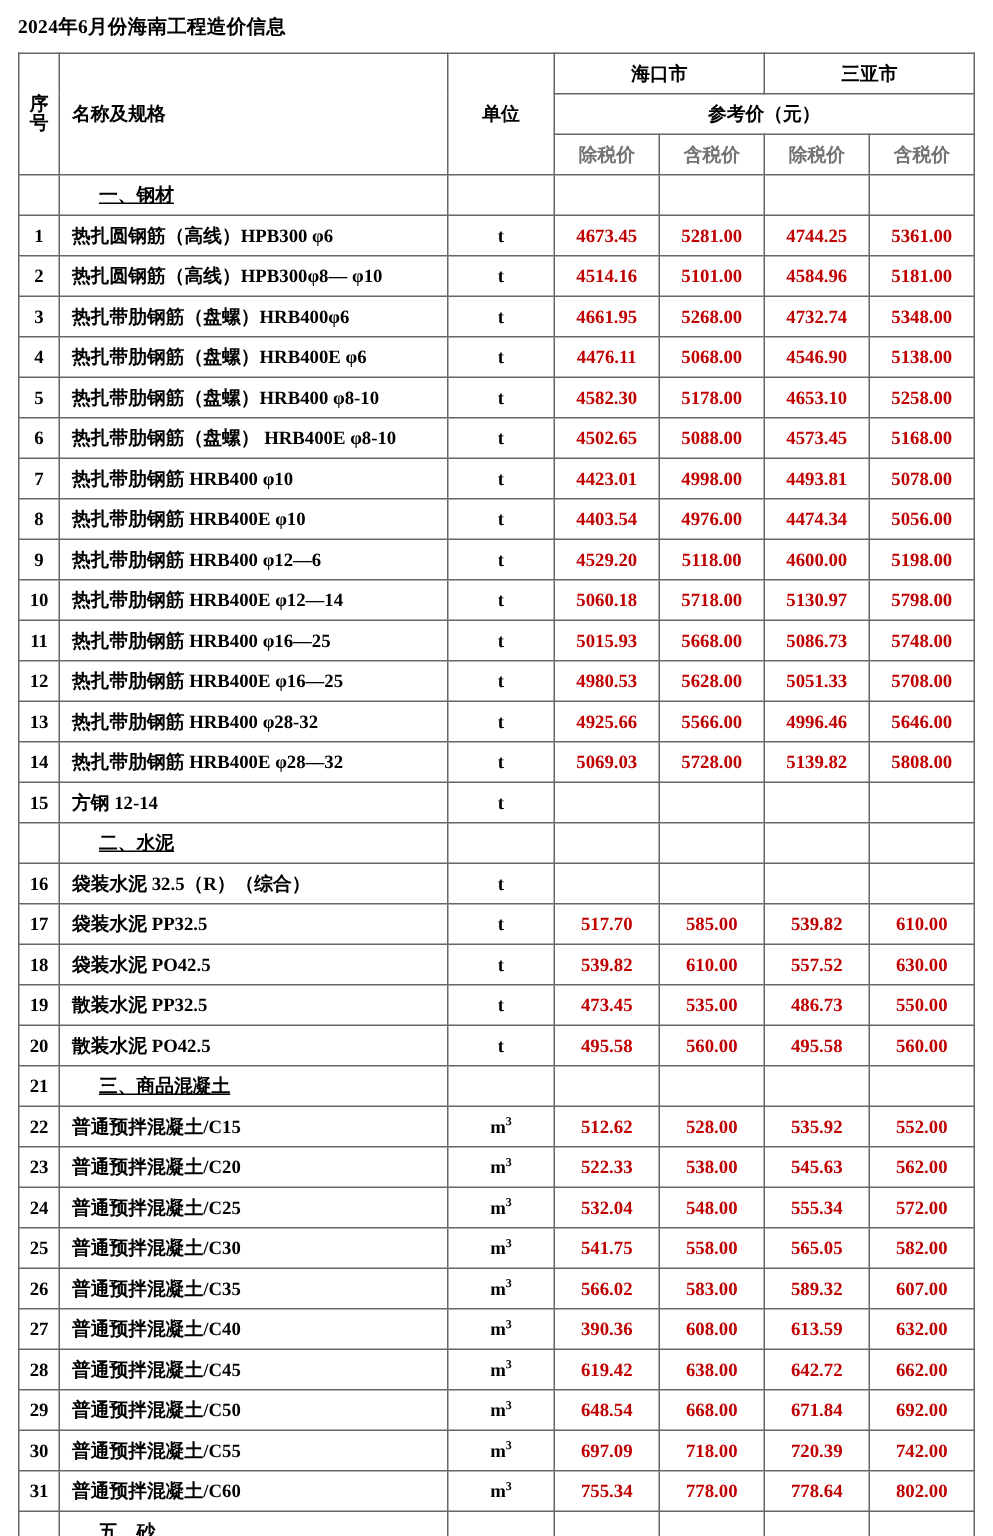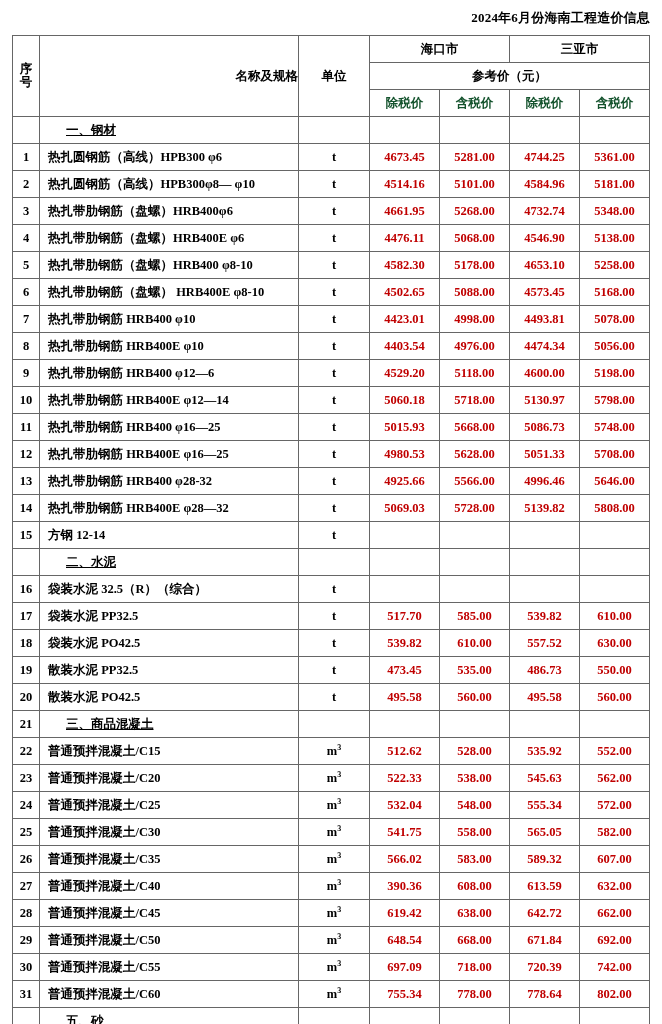--- a/index.html
+++ b/index.html
@@ -11,21 +11,21 @@
     width: 662px;
     font-family: "Liberation Serif", "DejaVu Serif", serif;
     color: #000;
   }
   .page {
     width: 662px;
     box-sizing: border-box;
     padding: 0 12px;
   }
   .doc-title {
-    text-align: right;
+    text-align: left;
     font-size: 13px;
     font-weight: bold;
     padding: 9px 0 8px 0;
     letter-spacing: 0.2px;
   }
   table.price {
     width: 638px;
     border-collapse: collapse;
     table-layout: fixed;
     border: 1px solid #555;
@@ -45,21 +45,21 @@
   th {
     font-weight: bold;
     text-align: center;
     font-size: 13px;
   }
   .hdr-seq { font-size: 12.5px; line-height: 1.05; }
   .hdr-name { font-size: 14px; }
   .hdr-unit { font-size: 13.5px; margin-left: 16px; }
   .hdr-city { font-size: 13.5px; }
   .hdr-ref  { font-size: 13px; font-weight: bold; text-align: center; }
-  .hdr-sub  { font-size: 12.5px; font-weight: bold; color: #14532d; }
+  .hdr-sub  { font-size: 12.5px; font-weight: bold; color: #737373; }
 
   .cat {
     font-weight: bold;
     font-size: 13px;
     padding-left: 26px !important;
     text-align: left;
     text-decoration: underline;
   }
   .item {
     font-weight: bold;
@@ -83,21 +83,21 @@
 <div class="page">
   <div class="doc-title">2024年6月份海南工程造价信息</div>
 
   <table class="price">
     <thead>
       <tr>
         <th class="c-idx hdr-seq" rowspan="3">
           <div>序</div>
           <div>号</div>
         </th>
-        <th class="c-name hdr-name" rowspan="3" style="text-align:right;">名称及规格</th>
+        <th class="c-name hdr-name" rowspan="3" style="text-align:left;">名称及规格</th>
         <th class="c-unit hdr-unit" rowspan="3">单位</th>
         <th class="hdr-city" colspan="2">海口市</th>
         <th class="hdr-city" colspan="2">三亚市</th>
       </tr>
       <tr>
         <th class="hdr-ref" colspan="4">参考价（元）</th>
       </tr>
       <tr>
         <th class="c-val hdr-sub">除税价</th>
         <th class="c-val hdr-sub">含税价</th>

